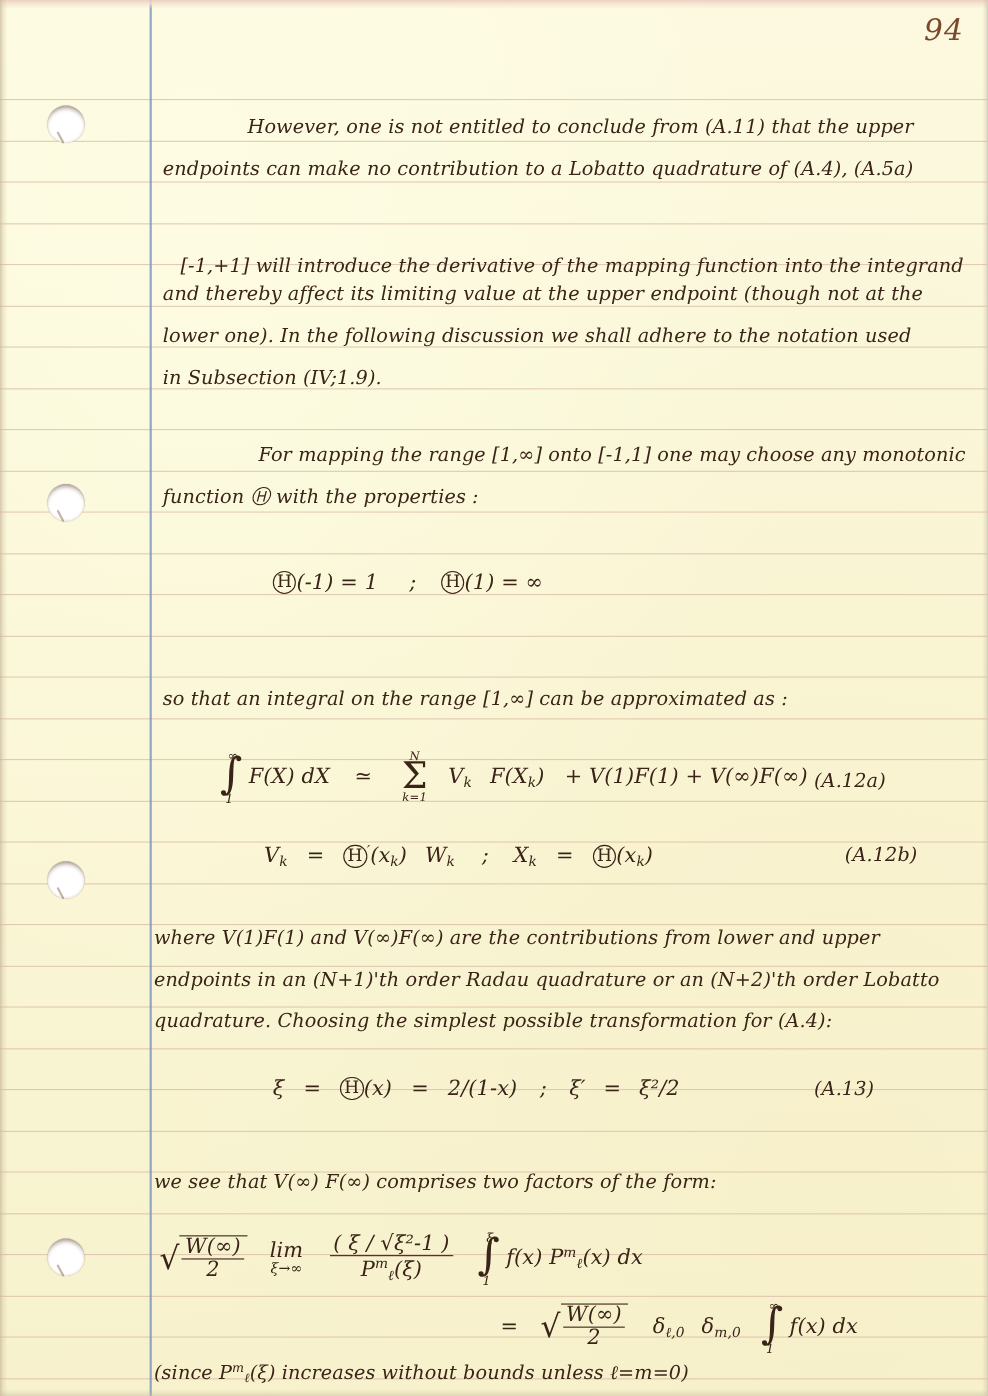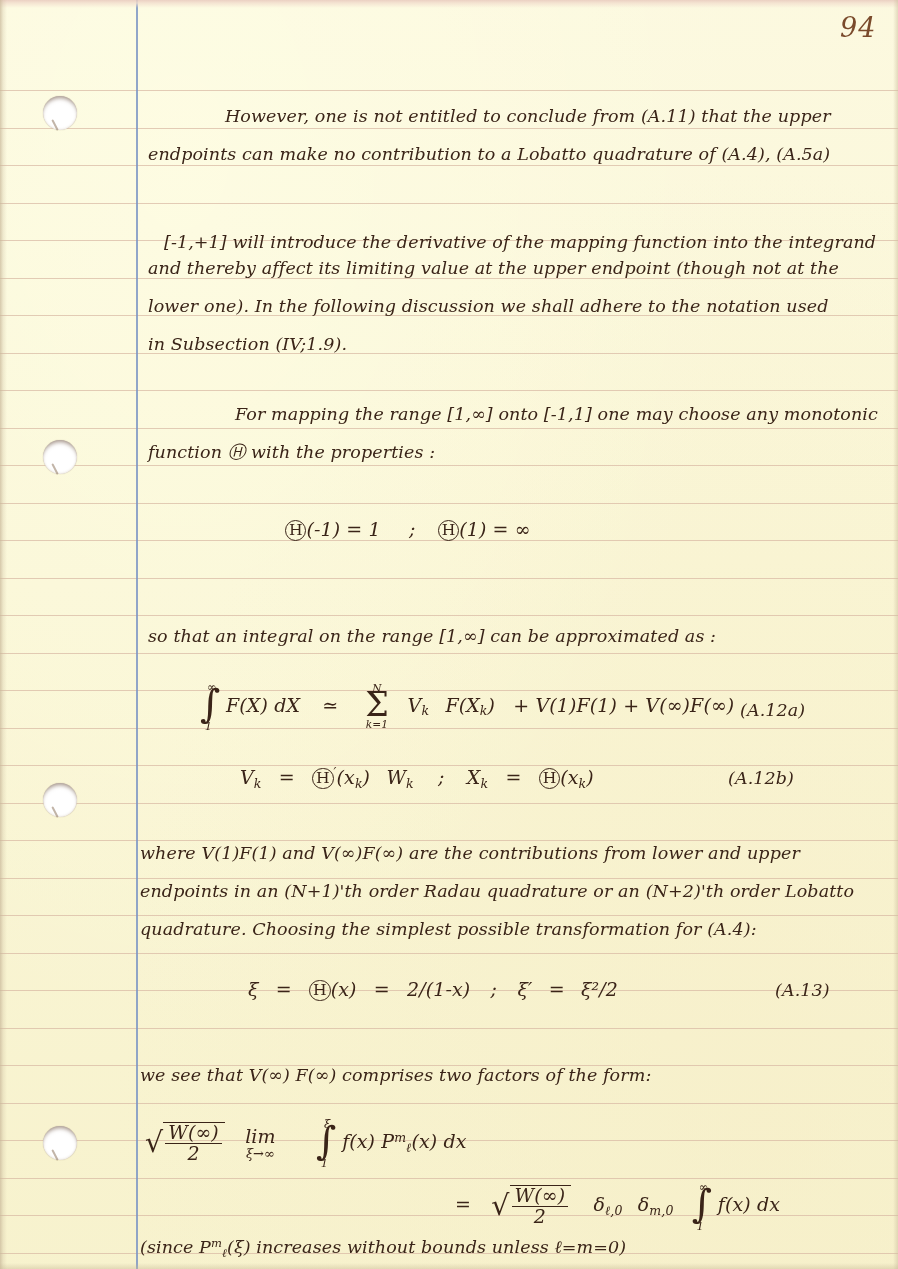--- a/index.html
+++ b/index.html
@@ -290,21 +290,21 @@
   <div class="ink body" style="left:225px; top:108px;">However, one is not entitled to conclude from (A.11) that the upper</div>
   <div class="ink body" style="left:148px; top:146px;">endpoints can make no contribution to a Lobatto quadrature of (A.4), (A.5a)</div>
   <div class="ink body" style="left:164px; top:222px;margin-top:12px;">[-1,+1] will introduce the derivative of the mapping function into the integrand</div>
   <div class="ink body" style="left:148px; top:260px;">and thereby affect its limiting value at the upper endpoint (though not at the</div>
   <div class="ink body" style="left:148px; top:298px;">lower one). In the following discussion we shall adhere to the notation used</div>
   <div class="ink body" style="left:148px; top:336px;">in Subsection (IV;1.9).</div>
 
   <div class="ink body" style="left:235px; top:406px;">For mapping the range [1,∞] onto [-1,1] one may choose any monotonic</div>
   <div class="ink body" style="left:148px; top:444px;">function Ⓗ with the properties :</div>
 
-  <div class="ink eqn" style="left:248px; top:518px;margin-left:37px;">
+  <div class="ink eqn" style="left:248px; top:518px;">
     <span class="circH">H</span><span>(-1) = 1</span>
     <span style="display:inline-block;width:16px;"></span>
     <span>;</span>
     <span style="display:inline-block;width:10px;"></span>
     <span class="circH">H</span><span>(1) = ∞</span>
   </div>
 
 
   <div class="ink body" style="left:148px; top:628px;">so that an integral on the range [1,∞] can be approximated as :</div>
 
@@ -342,21 +342,21 @@
     <span>W</span><sub>k</sub>
     <span style="display:inline-block;width:12px;"></span>
     <span>;</span>
     <span style="display:inline-block;width:10px;"></span>
     <span>X</span><sub>k</sub>
     <span style="display:inline-block;width:5px;"></span>
     <span>=</span>
     <span style="display:inline-block;width:5px;"></span>
     <span class="circH">H</span><span>(x</span><sub>k</sub><span>)</span>
   </div>
-  <div class="ink eqtag" style="left:728px; top:768px;text-align:center;">(A.12b)</div>
+  <div class="ink eqtag" style="left:768px; top:768px;text-align:center;">(A.12b)</div>
 
   <div class="ink body" style="left:140px; top:845px;">where  V(1)F(1)  and  V(∞)F(∞)  are the contributions from lower and upper</div>
   <div class="ink body" style="left:140px; top:883px;">endpoints  in an (N+1)'th order Radau quadrature  or an (N+2)'th order Lobatto</div>
   <div class="ink body" style="left:140px; top:921px;">quadrature. Choosing the simplest possible transformation for (A.4):</div>
 
   <div class="ink eqn" style="left:248px; top:978px;">
     <span>ξ</span>
     <span style="display:inline-block;width:5px;"></span>
     <span>=</span>
     <span style="display:inline-block;width:5px;"></span>
@@ -367,39 +367,43 @@
     <span>2/(1-x)</span>
     <span style="display:inline-block;width:8px;"></span>
     <span>;</span>
     <span style="display:inline-block;width:8px;"></span>
     <span>ξ′</span>
     <span style="display:inline-block;width:4px;"></span>
     <span>=</span>
     <span style="display:inline-block;width:4px;"></span>
     <span>ξ²/2</span>
   </div>
-  <div class="ink eqtag" style="left:740px; top:980px;margin-left:35px;">(A.13)</div>
+  <div class="ink eqtag" style="left:740px; top:980px;">(A.13)</div>
 
   <div class="ink body" style="left:140px; top:1067px;">we see that V(∞) F(∞) comprises two factors of the form:</div>
 
   <div class="ink eqn" style="left:145px; top:1122px;">
     <span class="sqrt">
       <span class="radical">√</span><span class="rad-body">
         <span class="frac">
           <span class="num">W(∞)</span>
           <span class="den">2</span>
         </span>
       </span>
     </span>
     <span style="display:inline-block;width:8px;"></span>
     <span class="lim">
       <span class="lw">lim</span>
       <span class="ls">ξ→∞</span>
     </span>
     <span style="display:inline-block;width:12px;"></span>
+    <span class="frac">
+      <span class="num">( ξ / √ξ²-1 )</span>
+      <span class="den"><span>P</span><sup>m</sup><sub>ℓ</sub><span>(ξ)</span></span>
+    </span>
     <span style="display:inline-block;width:10px;"></span>
     <span class="intg">
       <span class="top">ξ</span>
       <span class="sgn">∫</span>
       <span class="bot">1</span>
     </span>
     <span>f(x) P</span><sup>m</sup><sub>ℓ</sub><span>(x) dx</span>
   </div>
 
   <div class="ink eqn" style="left:455px; top:1185px;">

